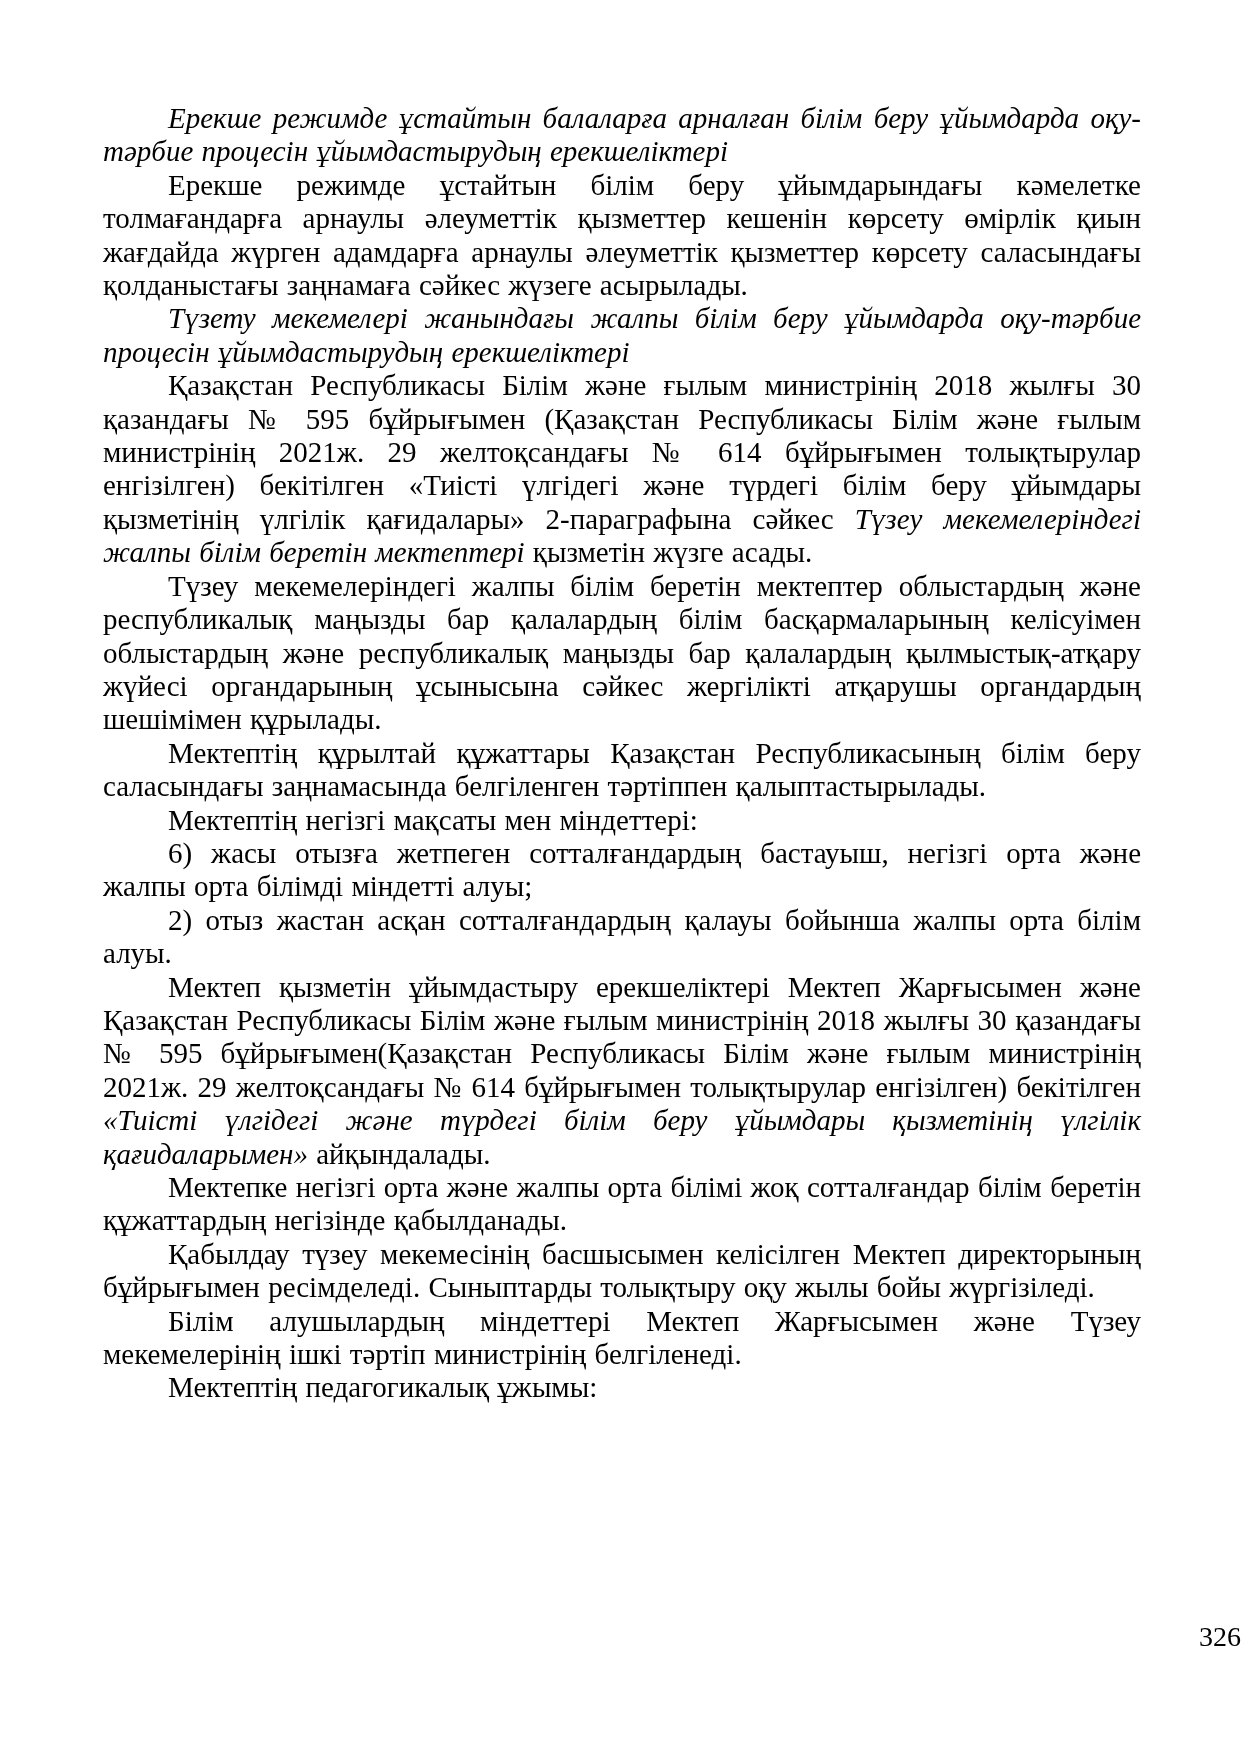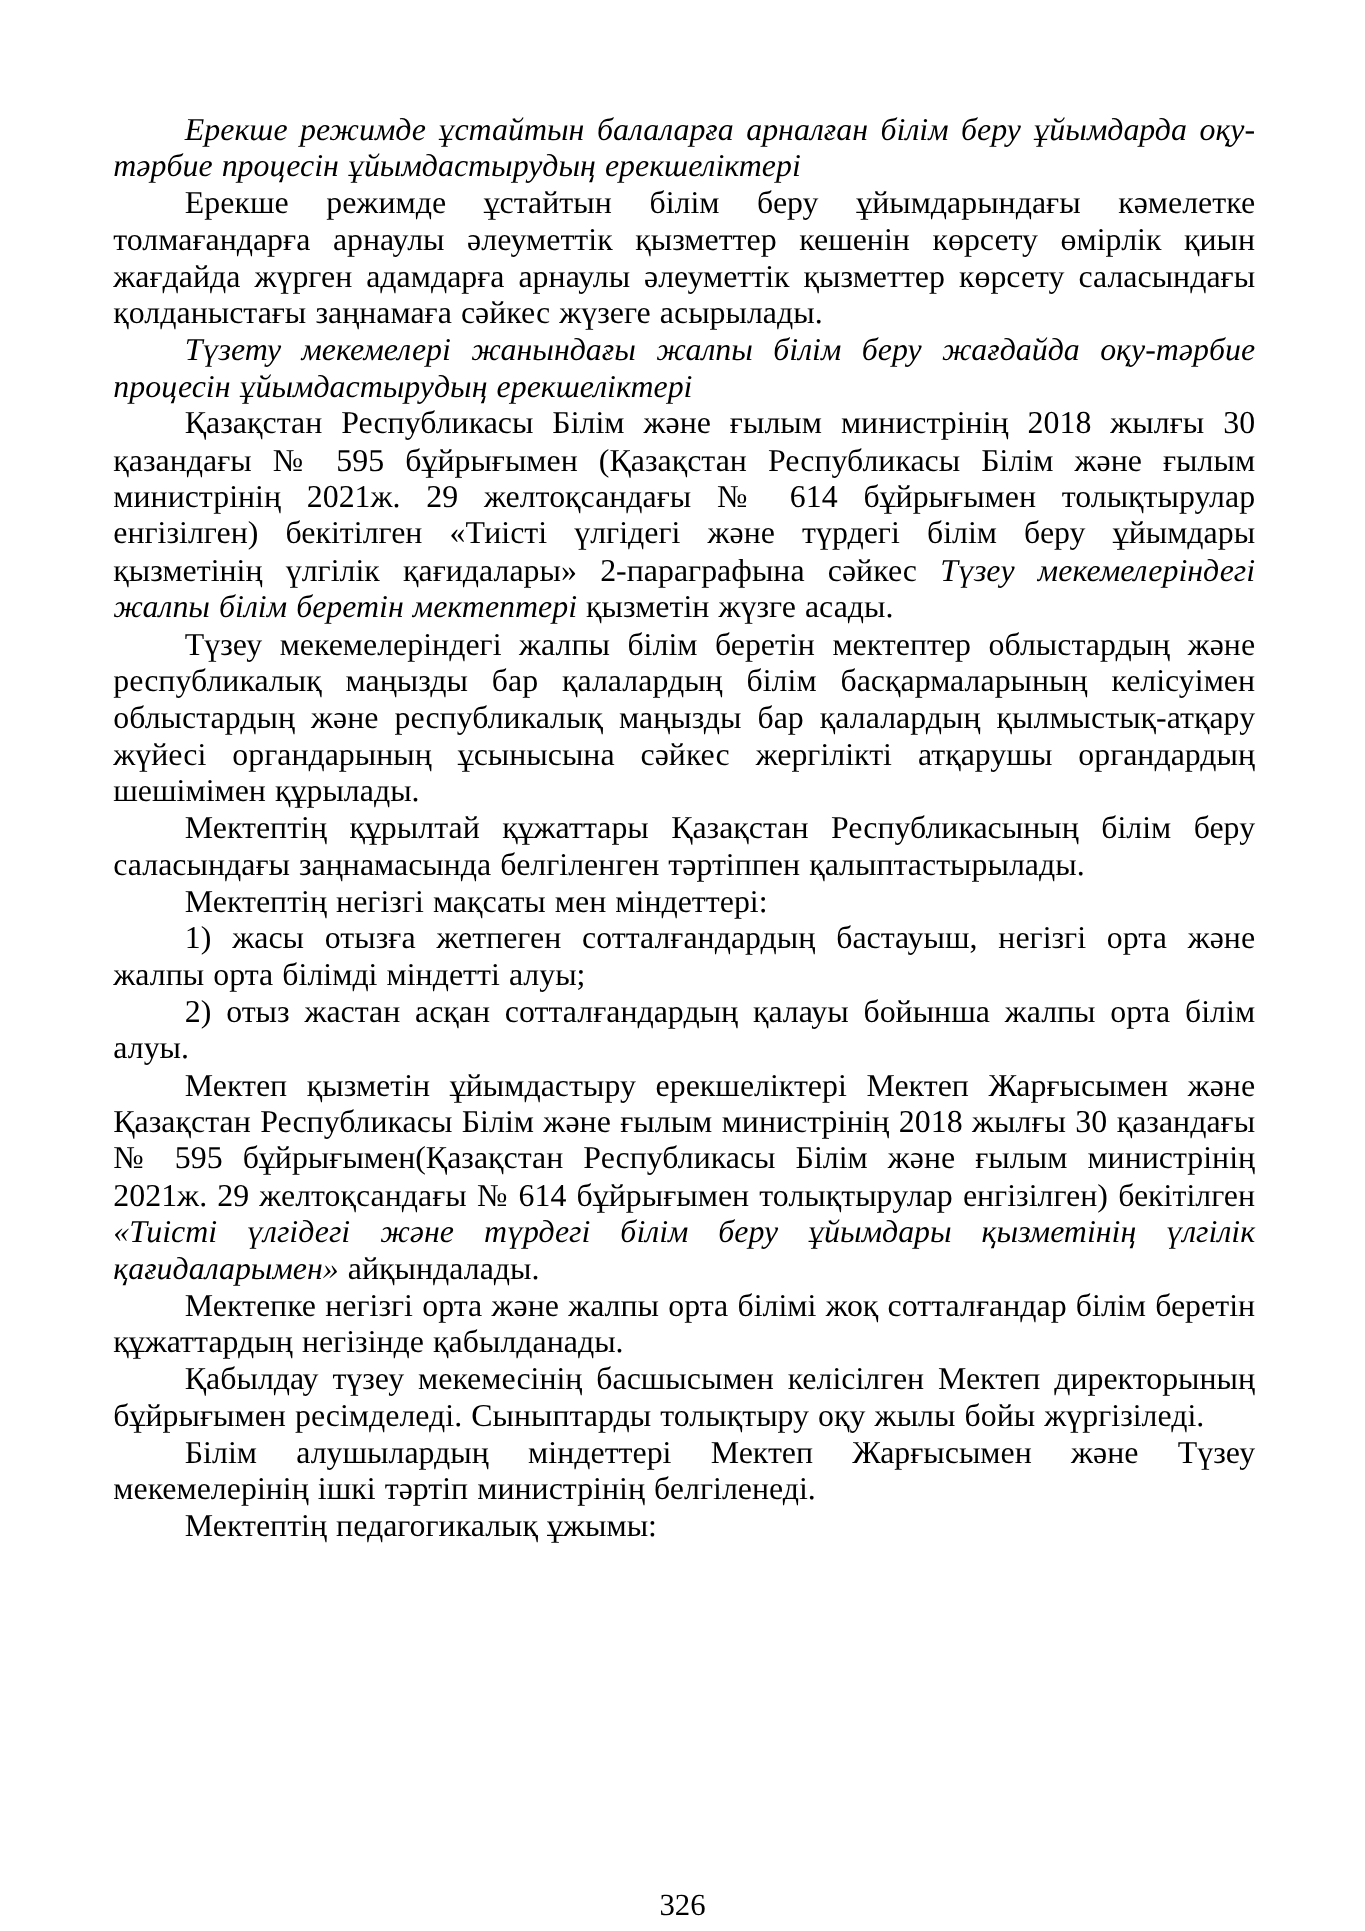--- a/index.html
+++ b/index.html
@@ -32,41 +32,41 @@
     text-indent: 65px;
     font-size: 29px;
     line-height: 33.4px;
     word-spacing: 1px;
   }
   .para em {
     font-style: italic;
   }
   .page-number {
     position: absolute;
-    top: 1716px;
+    top: 1620px;
     left: 0;
     width: 100%;
-    text-align: center;
+    text-align: right;
     font-size: 28px;
     line-height: 33px;
   }
 </style>
 </head>
 <body>
 
 <div class="page">
   <div class="text-body">
       <p class="para"><em>Ерекше режимде ұстайтын балаларға арналған білім беру ұйымдарда оқу-тәрбие процесін ұйымдастырудың ерекшеліктері</em></p>
       <p class="para"><span>Ерекше режимде ұстайтын білім беру ұйымдарындағы кәмелетке толмағандарға арнаулы әлеуметтік қызметтер кешенін көрсету өмірлік қиын жағдайда жүрген адамдарға арнаулы әлеуметтік қызметтер көрсету саласындағы қолданыстағы заңнамаға сәйкес жүзеге асырылады.</span></p>
-      <p class="para"><em>Түзету мекемелері жанындағы жалпы білім беру жағдайда  оқу-тәрбие процесін ұйымдастырудың ерекшеліктері</em></p>
+      <p class="para"><em>Түзету мекемелері жанындағы жалпы білім беру ұйымдарда  оқу-тәрбие процесін ұйымдастырудың ерекшеліктері</em></p>
       <p class="para"><span>Қазақстан Республикасы Білім және ғылым министрінің 2018 жылғы 30 қазандағы № 595 бұйрығымен (Қазақстан Республикасы Білім және ғылым министрінің 2021ж. 29 желтоқсандағы № 614 бұйрығымен толықтырулар енгізілген)  бекітілген «Тиісті үлгідегі және түрдегі білім беру ұйымдары қызметінің үлгілік қағидалары» 2-параграфына сәйкес </span><em>Түзеу мекемелеріндегі жалпы білім беретін мектептері</em><span> қызметін жүзге асады.</span></p>
       <p class="para"><span>Түзеу мекемелеріндегі жалпы білім беретін мектептер облыстардың және республикалық маңызды бар қалалардың білім басқармаларының келісуімен облыстардың және республикалық маңызды бар қалалардың қылмыстық-атқару жүйесі органдарының ұсынысына сәйкес жергілікті атқарушы органдардың шешімімен құрылады.</span></p>
       <p class="para"><span>Мектептің құрылтай құжаттары Қазақстан Республикасының білім беру саласындағы заңнамасында белгіленген тәртіппен қалыптастырылады.</span></p>
       <p class="para"><span>Мектептің негізгі мақсаты мен міндеттері:</span></p>
-      <p class="para"><span>1) жасы отызға жетпеген сотталғандардың бастауыш, негізгі орта және жалпы орта білімді міндетті алуы;</span></p>
+      <p class="para"><span>6) жасы отызға жетпеген сотталғандардың бастауыш, негізгі орта және жалпы орта білімді міндетті алуы;</span></p>
       <p class="para"><span>2) отыз жастан асқан сотталғандардың қалауы бойынша жалпы орта білім алуы.</span></p>
       <p class="para"><span>Мектеп қызметін ұйымдастыру ерекшеліктері Мектеп Жарғысымен және Қазақстан Республикасы Білім және ғылым министрінің 2018 жылғы 30 қазандағы № 595 бұйрығымен(Қазақстан Республикасы Білім және ғылым министрінің 2021ж. 29 желтоқсандағы № 614 бұйрығымен толықтырулар енгізілген)  бекітілген </span><em>«Тиісті үлгідегі және түрдегі білім беру ұйымдары қызметінің үлгілік қағидаларымен»</em><span> айқындалады.</span></p>
       <p class="para"><span>Мектепке негізгі орта және жалпы орта білімі жоқ сотталғандар білім беретін құжаттардың негізінде қабылданады.</span></p>
       <p class="para"><span>Қабылдау түзеу мекемесінің басшысымен келісілген Мектеп директорының бұйрығымен ресімделеді. Сыныптарды толықтыру оқу жылы бойы жүргізіледі.</span></p>
       <p class="para"><span>Білім алушылардың міндеттері Мектеп Жарғысымен және Түзеу мекемелерінің ішкі тәртіп министрінің белгіленеді.</span></p>
       <p class="para"><span>Мектептің педагогикалық ұжымы:</span></p>
     </div>
   <div class="page-number">326</div>
 </div>
 

